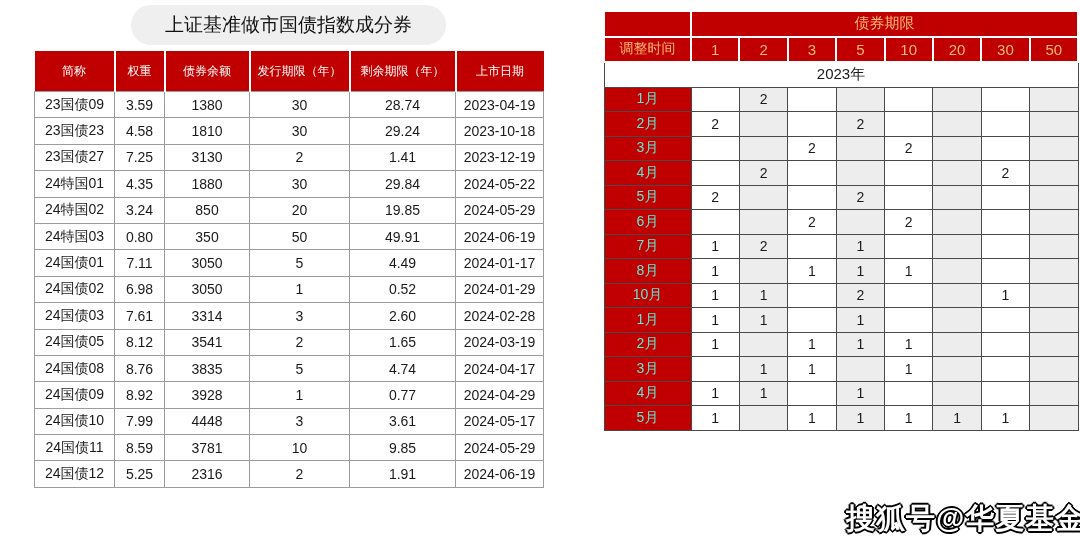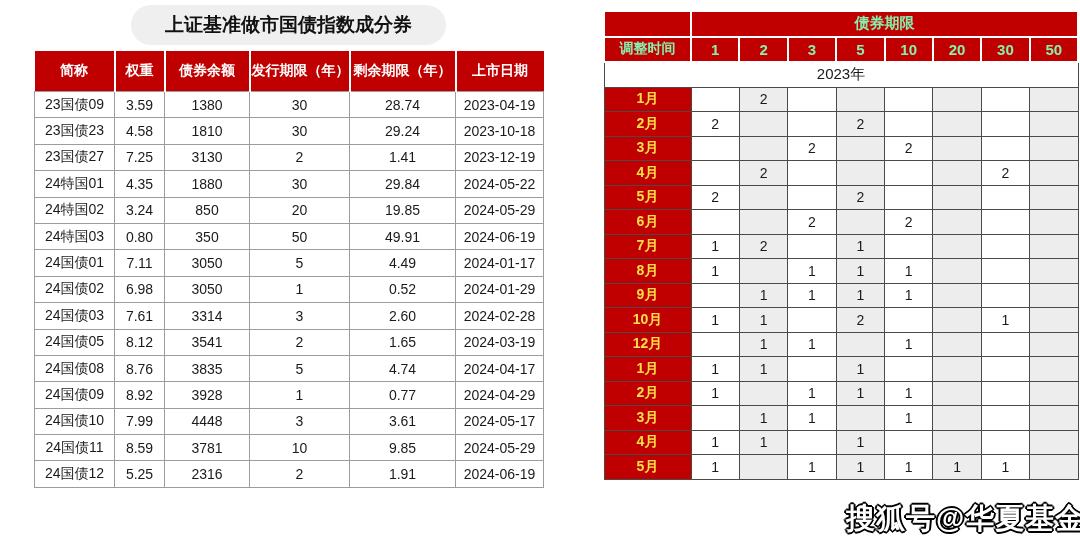--- a/index.html
+++ b/index.html
@@ -5,43 +5,43 @@
   html,body{margin:0;padding:0;}
   body{
     width:1080px;height:547px;position:relative;overflow:hidden;background:#ffffff;
     font-family:"Liberation Sans","DejaVu Sans",sans-serif;color:#1a1a1a;
   }
   .panel{position:absolute;top:5px;}
   #left-panel{left:34px;width:509px;}
   #right-panel{left:603px;width:476px;}
   .title-pill{
     width:fit-content;margin:0 auto;background:#efefef;border-radius:24px;
-    padding:7px 34px;font-size:19px;font-weight:700;color:#111;white-space:nowrap;
+    padding:7px 34px;font-size:19px;font-weight:400;color:#111;white-space:nowrap;
   }
   table{border-collapse:collapse;table-layout:fixed;}
   
   #left-table{width:509px;margin-top:6px;}
   #left-table th{
-    background:#c00000;color:#fff;font-weight:700;font-size:14px;height:38px;
+    background:#c00000;color:#fff;font-weight:400;font-size:12px;height:38px;
     border-left:2px solid #fff;white-space:nowrap;overflow:hidden;
   }
   #left-table th:first-child{border-left:none;}
   #left-table td{
     border:1px solid #9c9c9c;height:23.4px;text-align:center;font-size:14px;
     background:#fff;white-space:nowrap;
   }
   
   #right-table{width:476px;margin-top:5px;}
   #right-table td,#right-table th{height:21.5px;text-align:center;font-size:14px;border:1px solid #4a4a4a;}
   #right-table .hdr-red{
-    background:#c00000;color:#86efac;font-weight:700;border:2px solid #fff;
+    background:#c00000;color:#fdba74;font-weight:400;border:2px solid #fff;
   }
   #right-table .group{font-size:15px;}
   #right-table .term{font-size:15px;}
-  #right-table .month-cell{background:#c00000;color:#fde047;font-weight:700;text-align:center;}
+  #right-table .month-cell{background:#c00000;color:#5eead4;font-weight:400;text-align:center;}
   #right-table .year-cell{background:#fff;font-size:15px;margin-left:48px;}
   #right-table .val{background:#fff;}
   #right-table .val.alt{background:#ededed;}
   
   #watermark{
     position:absolute;left:846px;top:499px;font-size:29px;font-weight:700;
     color:#fff;letter-spacing:1px;white-space:nowrap;
     text-shadow:-2px 0 #000,2px 0 #000,0 -2px #000,0 2px #000,
                 -1px -1px #000,1px 1px #000,-1px 1px #000,1px -1px #000;
   }
@@ -303,50 +303,28 @@
           <td class="val">1</td>
           <td class="val alt"></td>
           <td class="val">1</td>
           <td class="val alt">1</td>
           <td class="val">1</td>
           <td class="val alt"></td>
           <td class="val"></td>
           <td class="val alt"></td>
         </tr>
         <tr>
-          <td class="month-cell">9月</td>
-          <td class="val"></td>
-          <td class="val alt">1</td>
-          <td class="val">1</td>
-          <td class="val alt">1</td>
-          <td class="val">1</td>
-          <td class="val alt"></td>
-          <td class="val"></td>
-          <td class="val alt"></td>
-        </tr>
-        <tr>
           <td class="month-cell">10月</td>
           <td class="val">1</td>
           <td class="val alt">1</td>
           <td class="val"></td>
           <td class="val alt">2</td>
           <td class="val"></td>
           <td class="val alt"></td>
           <td class="val">1</td>
-          <td class="val alt"></td>
-        </tr>
-        <tr>
-          <td class="month-cell">12月</td>
-          <td class="val"></td>
-          <td class="val alt">1</td>
-          <td class="val">1</td>
-          <td class="val alt"></td>
-          <td class="val">1</td>
-          <td class="val alt"></td>
-          <td class="val"></td>
           <td class="val alt"></td>
         </tr>
         <tr>
           <td class="month-cell">1月</td>
           <td class="val">1</td>
           <td class="val alt">1</td>
           <td class="val"></td>
           <td class="val alt">1</td>
           <td class="val"></td>
           <td class="val alt"></td>

